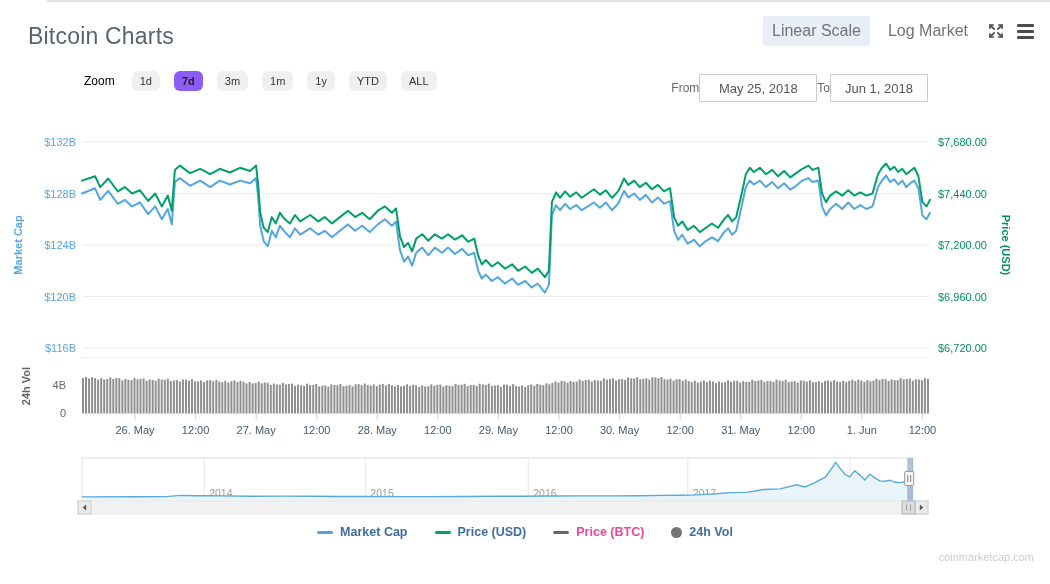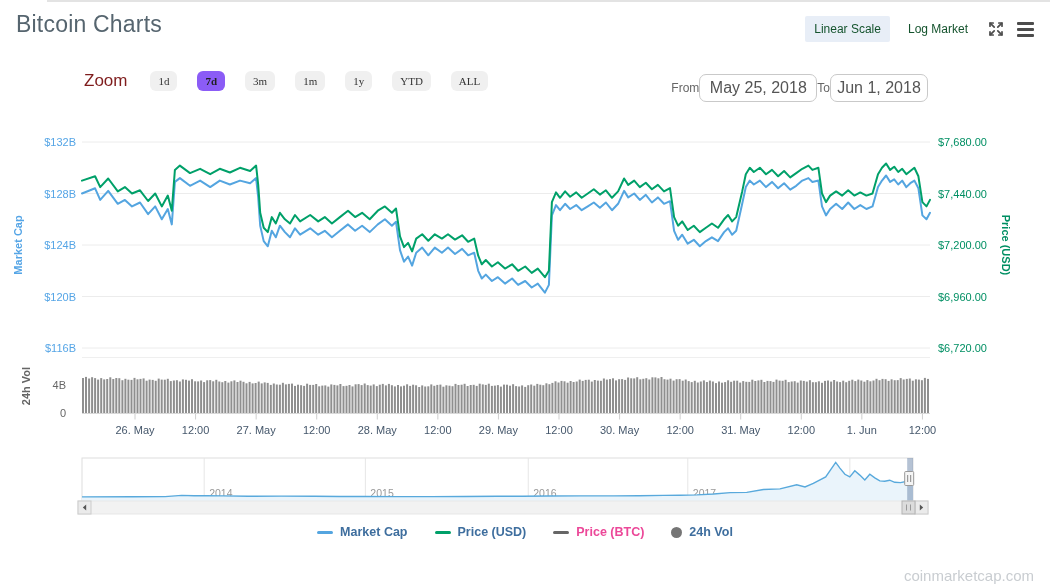--- a/index.html
+++ b/index.html
@@ -1,47 +1,47 @@
 <!DOCTYPE html>
 <html><head>
 <meta charset="utf-8">
 <style>
   html,body{margin:0;padding:0;background:#fff;}
   .page{position:relative;width:1050px;height:584px;background:#fff;overflow:hidden;
         font-family:"Liberation Sans",sans-serif;-webkit-font-smoothing:antialiased;}
   .top-strip{position:absolute;top:0;left:47px;right:0;height:2px;background:#e3e3e3;}
-  .page-title{position:absolute;left:16px;top:11px;margin:0;font-size:23px;font-weight:500;
+  .page-title{position:absolute;left:16px;top:11px;margin:12px;font-size:23px;font-weight:500;
               color:#56656f;letter-spacing:.2px;}
   .header-controls{position:absolute;right:14px;top:16px;display:flex;align-items:center;gap:9px;}
-  .scale-btn{border:0;background:transparent;font-size:12px;color:#14532d;padding:6px 9px;border-radius:2px;cursor:pointer;
+  .scale-btn{border:0;background:transparent;font-size:16px;color:#737373;padding:6px 9px;border-radius:2px;cursor:pointer;
              font-family:"Liberation Sans",sans-serif;}
   .scale-btn.active{background:#e8eef7;}
   .icon-btn{border:0;background:transparent;padding:2px;cursor:pointer;display:flex;align-items:center;}
   .hamburger{display:flex;flex-direction:column;gap:3px;}
   .hamburger span{display:block;width:17px;height:3px;background:#4c4c4c;border-radius:1px;}
   .toolbar{position:absolute;left:84px;right:122px;top:59px;display:flex;justify-content:space-between;align-items:center;}
   .zoom-group{display:flex;align-items:center;}
-  .zoom-label{font-size:17px;color:#7f1d1d;margin-right:3px;}
+  .zoom-label{font-size:12px;color:#000000;margin-right:3px;}
   .range-btn{background:#f0f0f0;border:0;padding:4px 8px;font-size:11px;color:#333;border-radius:6px;
-             margin-left:20px;cursor:pointer;font-family:Liberation Serif, serif;}
+             margin-left:14px;cursor:pointer;font-family:Liberation Sans, sans-serif;}
   .range-btn.active{background:#8b5cf6;font-weight:bold;color:#222;}
   .date-group{display:flex;align-items:center;margin-top:15px;}
   .date-label{font-size:12px;color:#666;}
-  .date-input{height:24px;border:1px solid #c9c9c9;border-radius:7px;font-size:16px;color:#555;
+  .date-input{height:24px;border:1px solid #c9c9c9;border-radius:1px;font-size:13px;color:#555;
               text-align:center;font-family:"Liberation Sans",sans-serif;background:#fff;}
   .date-input.from{width:112px;}
   .date-input.to{width:92px;text-align:center;}
   #chart{position:absolute;left:0;top:0;font-family:"Liberation Sans",sans-serif;}
   .legend{position:absolute;left:0;top:525px;width:100%;display:flex;justify-content:center;
           align-items:center;gap:27px;}
   .legend-item{display:flex;align-items:center;gap:7px;cursor:pointer;}
   .legend-item .lbl{font-size:12.5px;font-weight:bold;}
   .marker-line{display:inline-block;width:16px;height:3px;border-radius:2px;}
   .marker-circle{display:inline-block;width:11px;height:11px;border-radius:50%;}
-  .watermark{position:absolute;right:16px;top:551px;font-size:15px;color:#c9cdd1;margin-top:16px;}
+  .watermark{position:absolute;right:16px;top:551px;font-size:11px;color:#c9cdd1;}
 </style>
 </head>
 <body>
 
 <div class="page">
   <div class="top-strip"></div>
 
   <h1 class="page-title">Bitcoin Charts</h1>
 
   <div class="header-controls">

